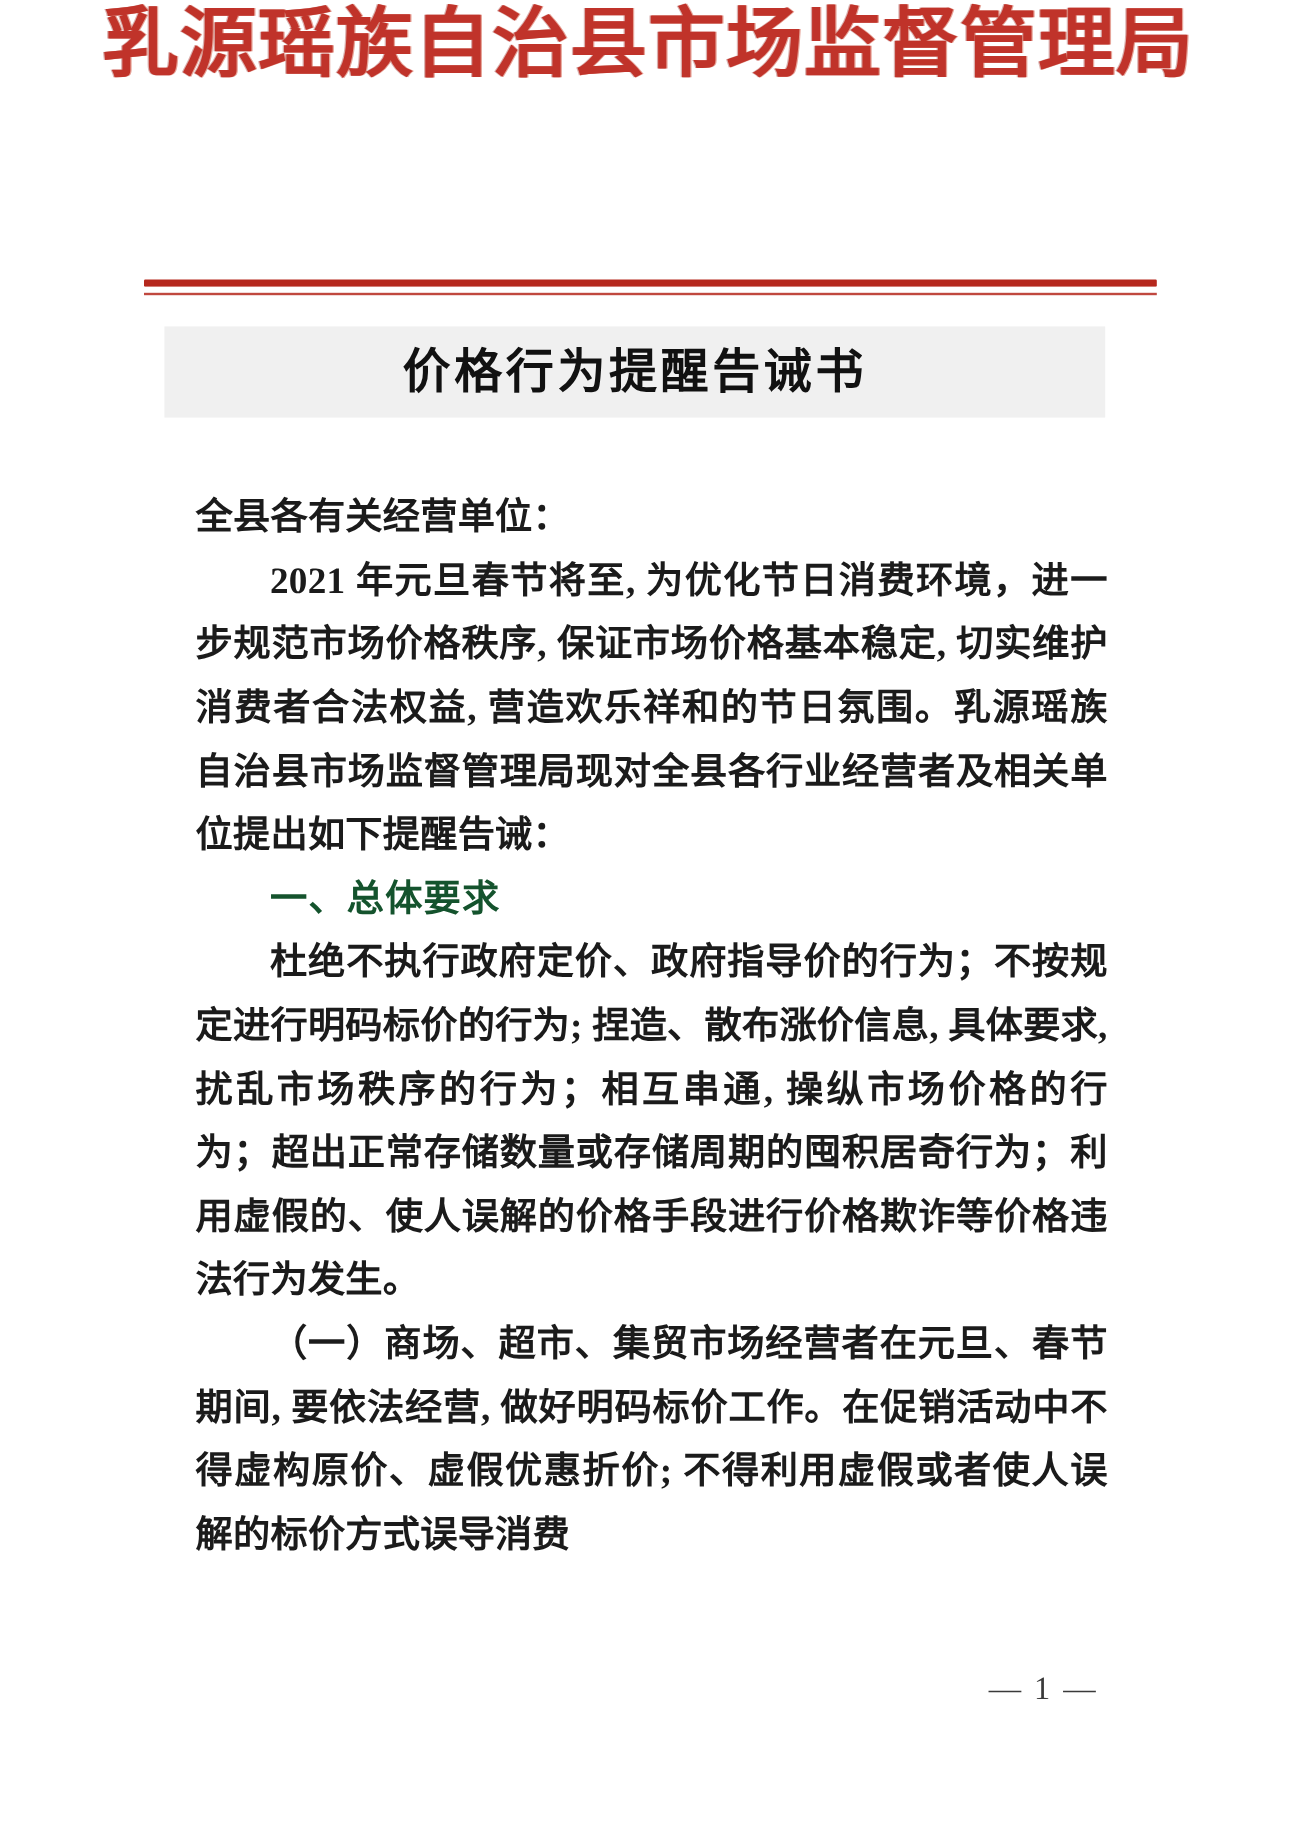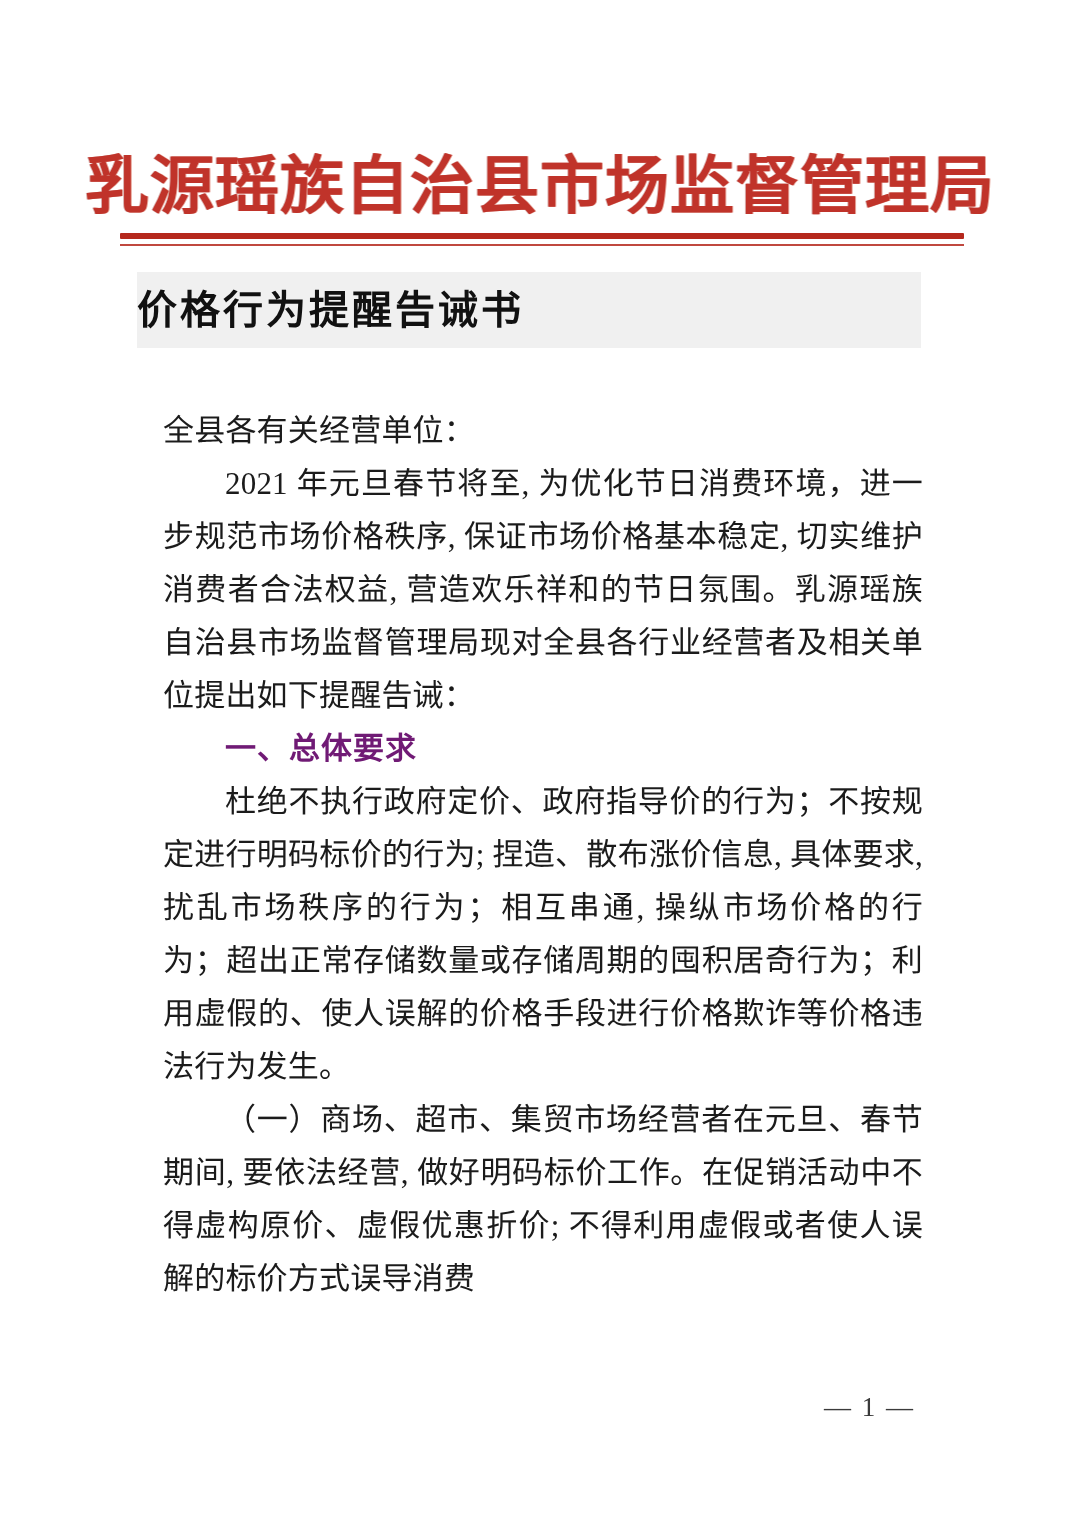--- a/index.html
+++ b/index.html
@@ -22,21 +22,20 @@
     box-sizing: border-box;
     overflow: hidden;
   }
 
   
   .letterhead {
     position: absolute;
     left: 0;
     top: 0;
     width: 1080px;
-    padding-top: 150px;
     text-align: center;
   }
 
   .letterhead-title {
     display: block;
     font-family: "Liberation Serif", "DejaVu Serif", serif;
     font-weight: bold;
     font-size: 64px;
     line-height: 74px;
     letter-spacing: 1px;
@@ -71,20 +70,21 @@
   
   .title-band {
     position: absolute;
     left: 137px;
     top: 272px;
     width: 784px;
     height: 76px;
     background: #f0f0f0;
     display: flex;
     align-items: center;
+    justify-content: center;
   }
   .doc-title {
     font-family: "Liberation Sans", "DejaVu Sans", sans-serif;
     font-weight: bold;
     font-size: 40px;
     line-height: 46px;
     letter-spacing: 3px;
     color: #111111;
     white-space: nowrap;
   }
@@ -99,33 +99,34 @@
 
   .para {
     font-family: "Liberation Serif", "DejaVu Serif", serif;
     font-size: 31px;
     line-height: 53px;
     color: #1b1b1b;
     text-align: justify;
     text-justify: inter-ideograph;
     margin: 0;
     letter-spacing: 0.2px;
+    font-weight: bold;
   }
   .para.salutation {
     text-indent: 0;
   }
   .para.indent {
     text-indent: 62px;
   }
   .heading {
     font-family: "Liberation Sans", "DejaVu Sans", sans-serif;
     font-weight: bold;
     font-size: 31px;
     line-height: 53px;
-    color: #701a75;
+    color: #14532d;
     text-indent: 62px;
     margin: 0;
     letter-spacing: 1px;
   }
 
   
   .footer {
     position: absolute;
     left: 0;
     top: 1392px;

